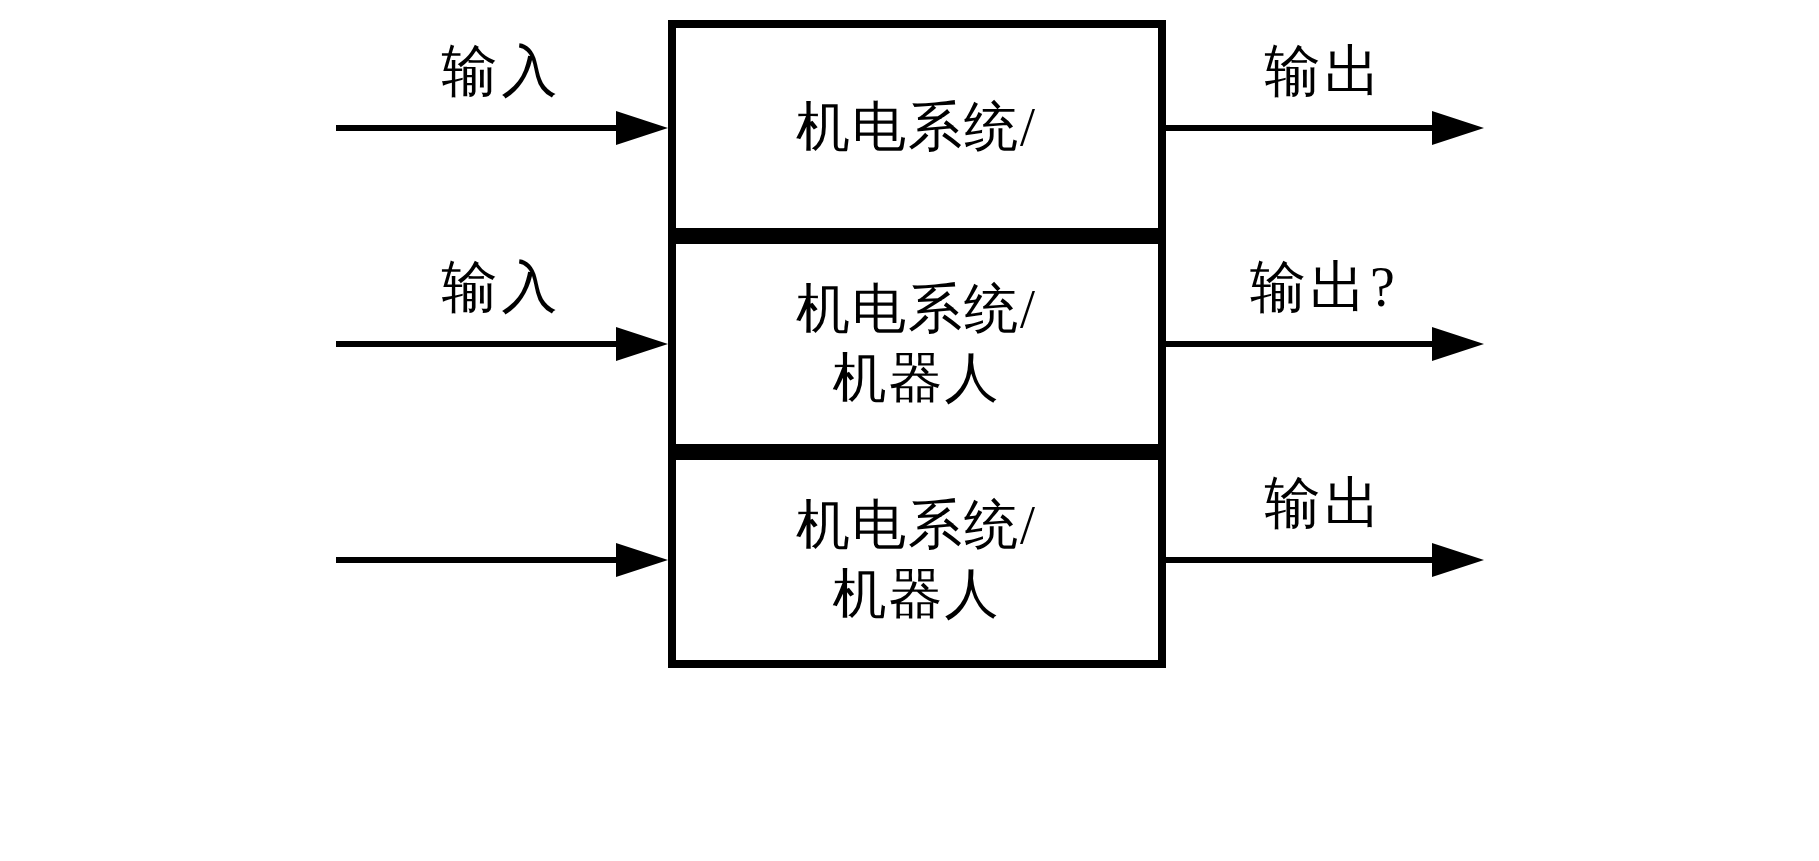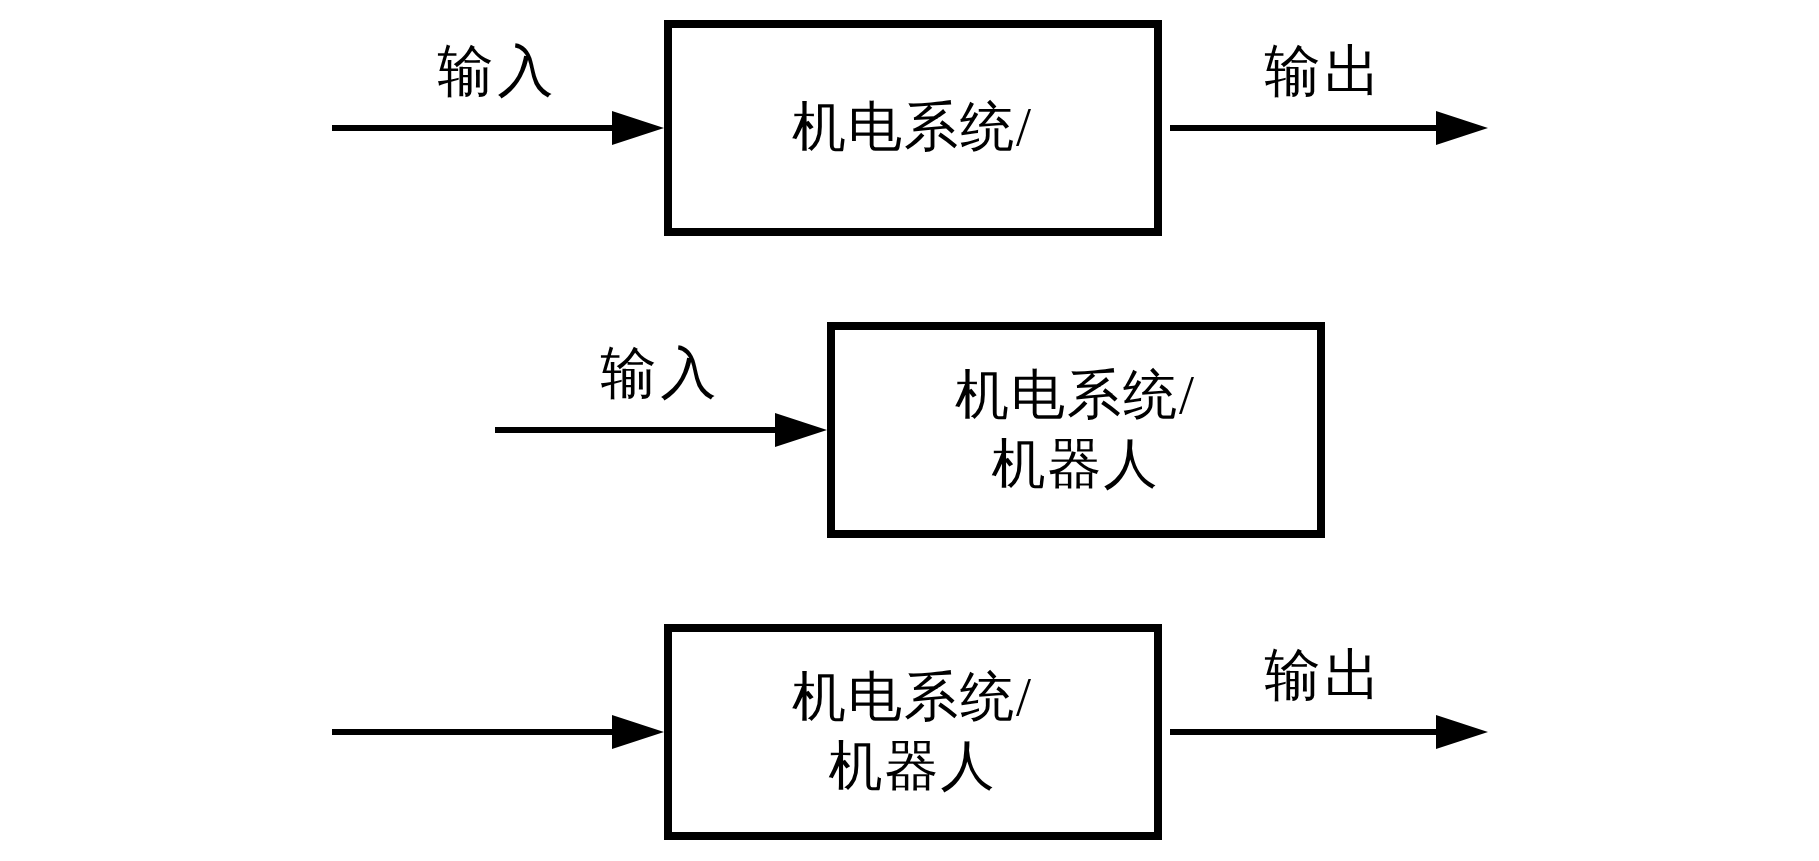--- a/index.html
+++ b/index.html
@@ -16,21 +16,20 @@
   }
   .diagram {
     width: 100%;
     height: 100%;
     display: flex;
     flex-direction: column;
     align-items: center;
     justify-content: flex-start;
     padding-top: 20px;
     box-sizing: border-box;
-    gap: 86px;
   }
   .row {
     display: flex;
     align-items: center;
     height: 216px;
   }
   .box {
     width: 498px;
     height: 216px;
     border: 8px solid #000;
@@ -47,21 +46,20 @@
   }
   .arrow-group {
     position: relative;
     align-self: stretch;
     display: flex;
     align-items: center;
     width: 332px;
   }
   .arrow-group.right {
     width: 318px;
-    padding-left: 8px;
   }
   .arrow-label {
     position: absolute;
     left: 0;
     right: 0;
     bottom: calc(50% + 18px);
     text-align: center;
     font-size: 56px;
     letter-spacing: 4px;
     white-space: nowrap;
@@ -115,20 +113,27 @@
       <div class="arrow-label">输入</div>
       <div class="arrow">
         <div class="line"></div>
         <div class="head"></div>
       </div>
     </div>
     <div class="box">
       <div>机电系统/</div>
       <div>机器人</div>
     </div>
+    <div class="arrow-group right">
+      <div class="arrow-label">输出?</div>
+      <div class="arrow">
+        <div class="line"></div>
+        <div class="head"></div>
+      </div>
+    </div>
   </div>
 
   <div class="row">
     <div class="arrow-group left">
       <div class="arrow">
         <div class="line"></div>
         <div class="head"></div>
       </div>
     </div>
     <div class="box">

